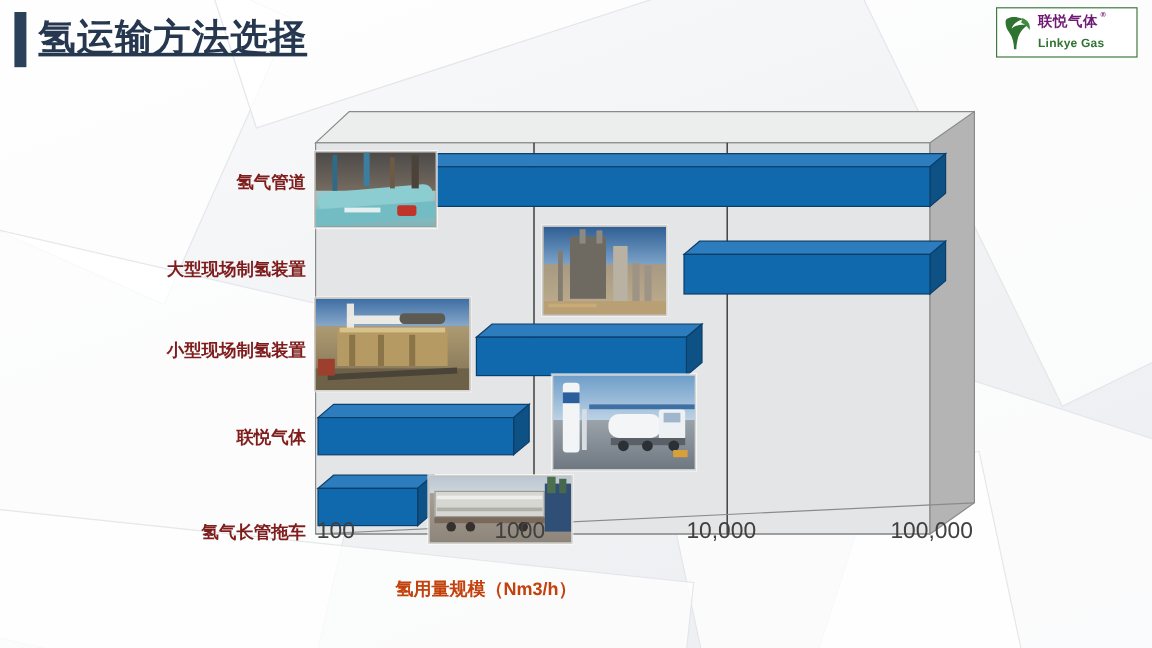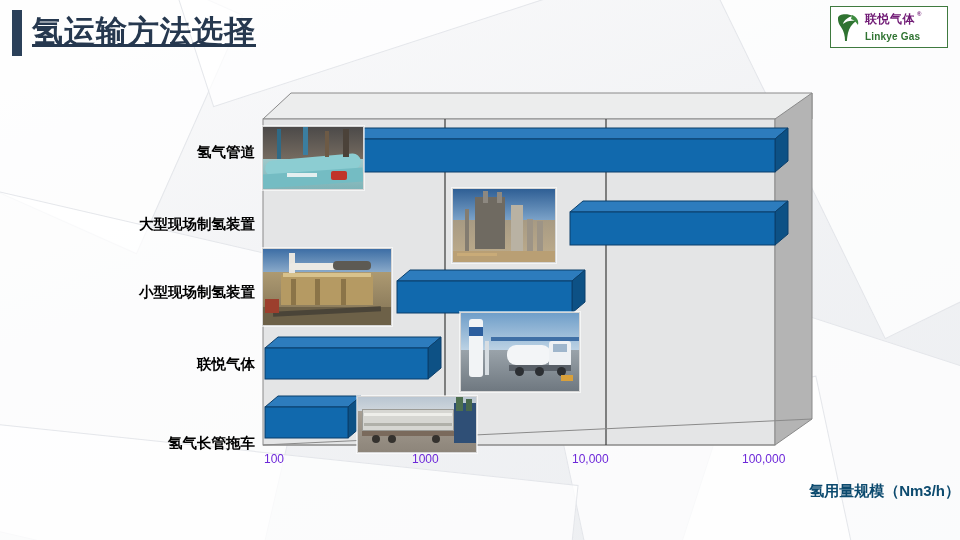--- a/index.html
+++ b/index.html
@@ -41,27 +41,27 @@
   .logo .mark{width:26px;height:30px;flex:0 0 26px;position:relative;}
   .logo .mark svg{display:block;}
   .logo .txt{margin-left:4px;line-height:1.05;}
   .logo .cn{font-size:12px;font-weight:bold;color:#701a75;letter-spacing:.5px;
      position:relative;display:inline-block;}
   .logo .reg{font-size:6px;vertical-align:super;position:absolute;top:-2px;right:-7px;}
   .logo .en{font-size:10px;font-weight:bold;color:#2f7331;letter-spacing:.2px;}
 
   
   .chart{position:absolute;left:0;top:0;width:960px;height:540px;}
-  .cat-label{position:absolute;font-size:14.5px;font-weight:bold;color:#000000;
+  .cat-label{position:absolute;font-size:14.5px;font-weight:bold;color:#7f1d1d;
      text-align:left;right:705px;white-space:nowrap;}
 
-  .axis-title{position:absolute;left:0;right:0;top:482px;text-align:right;
-     font-size:15px;font-weight:bold;color:#0c4a6e;}
+  .axis-title{position:absolute;left:0;right:0;top:482px;text-align:center;
+     font-size:15px;font-weight:bold;color:#c2410c;}
   .axis-title span{display:inline-block;margin-left:-150px;}
-  .tick{position:absolute;top:452px;font-size:12px;color:#6d28d9;white-space:nowrap;}
+  .tick{position:absolute;top:432px;font-size:19px;color:#404040;white-space:nowrap;}
 
   .photo{position:absolute;border:1px solid #d6d6d6;overflow:hidden;
      box-shadow:0 0 0 1px rgba(255,255,255,.6);}
   .photo .sky{position:absolute;left:0;right:0;top:0;height:45%;}
   .photo .gnd{position:absolute;left:0;right:0;bottom:0;height:55%;}
   .photo b,.photo i{position:absolute;display:block;}
 </style>
 </head>
 <body>
 

